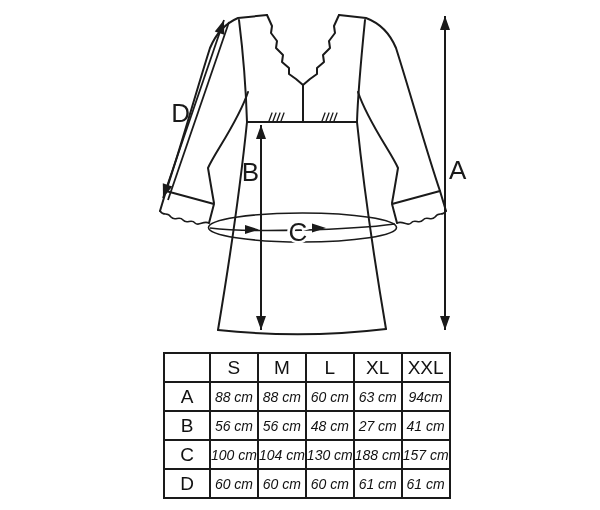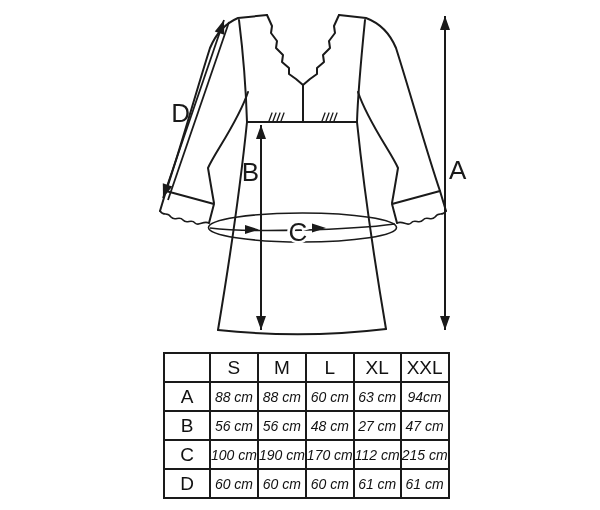--- a/index.html
+++ b/index.html
@@ -109,29 +109,29 @@
         <td class="val">60 cm</td>
         <td class="val">63 cm</td>
         <td class="val">94cm</td>
       </tr>
       <tr>
         <td class="rowlabel">B</td>
         <td class="val">56 cm</td>
         <td class="val">56 cm</td>
         <td class="val">48 cm</td>
         <td class="val">27 cm</td>
-        <td class="val">47 cm</td>
+        <td class="val">41 cm</td>
       </tr>
       <tr>
         <td class="rowlabel">C</td>
         <td class="val">100 cm</td>
-        <td class="val">190 cm</td>
-        <td class="val">170 cm</td>
-        <td class="val">112 cm</td>
-        <td class="val">215 cm</td>
+        <td class="val">104 cm</td>
+        <td class="val">130 cm</td>
+        <td class="val">188 cm</td>
+        <td class="val">157 cm</td>
       </tr>
       <tr>
         <td class="rowlabel">D</td>
         <td class="val">60 cm</td>
         <td class="val">60 cm</td>
         <td class="val">60 cm</td>
         <td class="val">61 cm</td>
         <td class="val">61 cm</td>
       </tr>
     </tbody>

